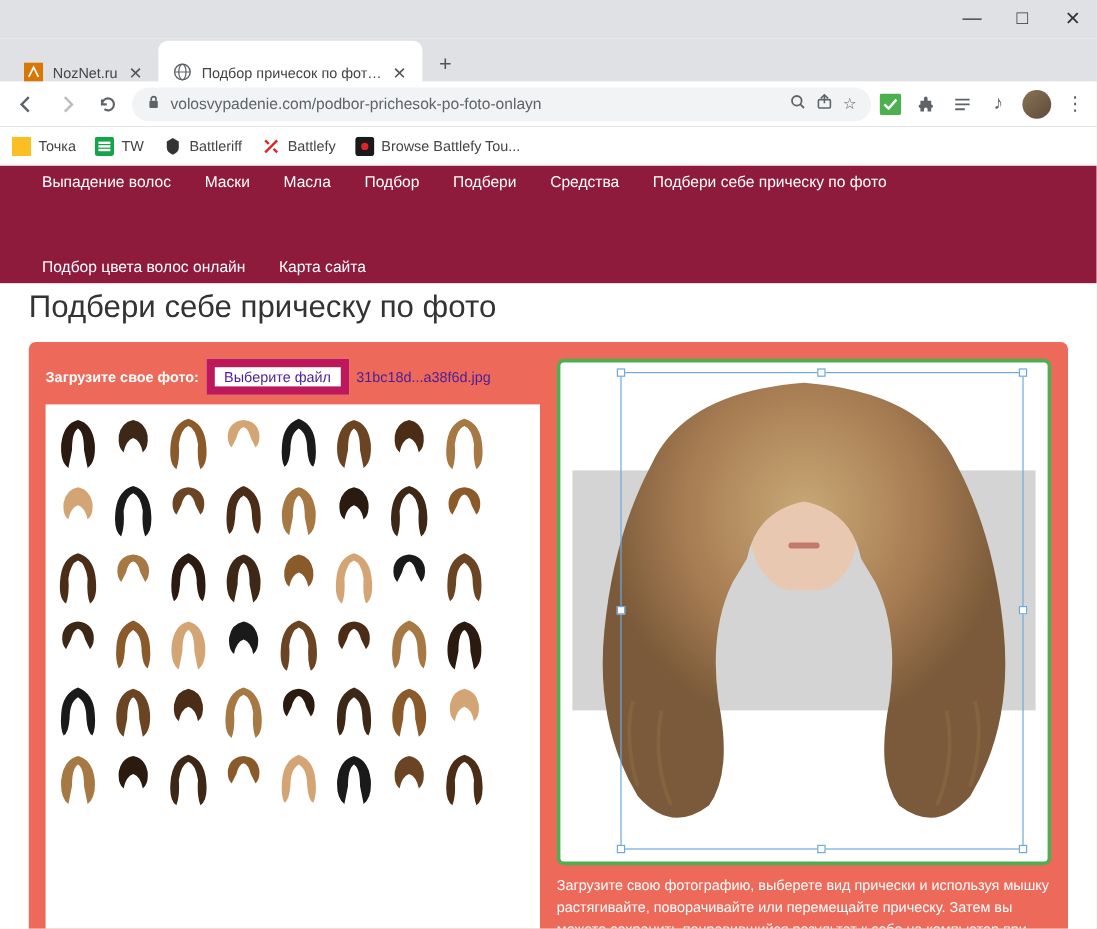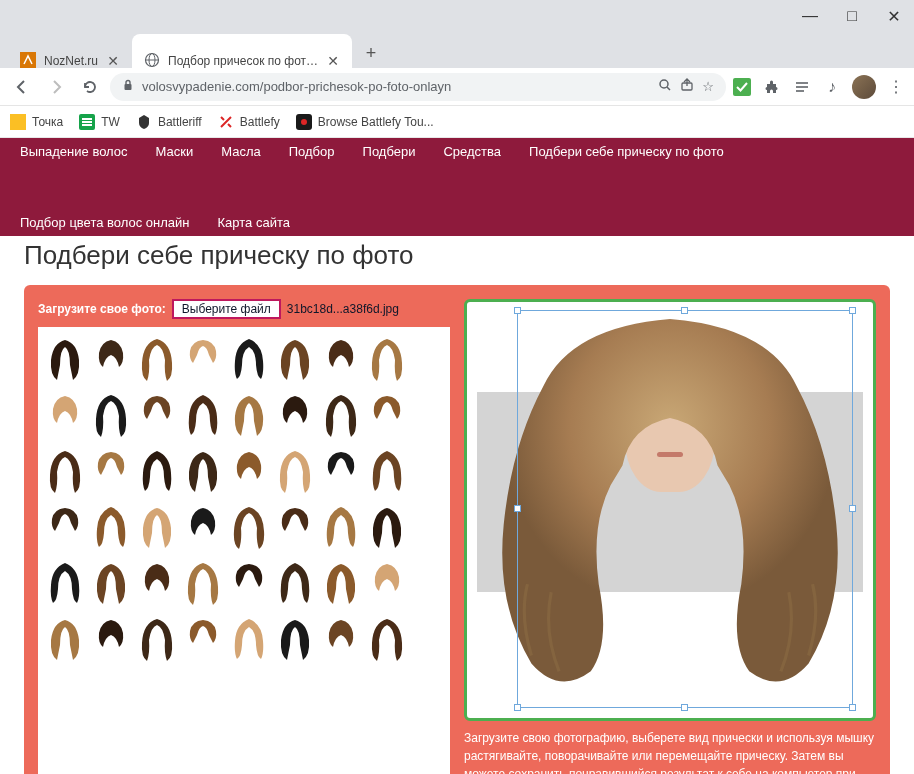--- a/index.html
+++ b/index.html
@@ -18,30 +18,30 @@
 .navbtn.disabled{color:#bdbdbd}
 .addrbar{flex:1;height:28px;background:#f1f3f4;border-radius:14px;display:flex;align-items:center;padding:0 12px;gap:8px;font-size:13px;color:#5f6368}
 .addrbar .url{flex:1;color:#5f6368}
 .ext-icons{display:flex;align-items:center;gap:10px}
 .ext-icons .ext{width:20px;height:20px;display:flex;align-items:center;justify-content:center}
 .avatar{width:24px;height:24px;border-radius:50%;background:linear-gradient(135deg,#8b7355,#5c4a3a)}
 .bookmarks{height:32px;background:#fff;display:flex;align-items:center;padding:0 10px;gap:16px;border-bottom:1px solid #e8e8e8;font-size:12px;color:#444}
 .bkm{display:flex;align-items:center;gap:6px}
 .bkm .bico{width:16px;height:16px}
 .page{height:calc(774px - 32px - 36px - 38px - 32px);overflow:hidden;background:#fff}
-.sitemenu{background:#8e1a3c;color:#fff;padding:6px 20px;display:flex;flex-wrap:wrap;gap:28px;font-size:13px}
+.sitemenu{background:#8e1a3c;color:#fff;padding:6px 35px;display:flex;flex-wrap:wrap;gap:28px;font-size:13px}
 .sitemenu a{color:#fff;text-decoration:none}
 .crumb{padding:14px 24px 4px;font-size:12px;color:#888}
 .crumb a{color:#888;text-decoration:none}
 .h1{padding:4px 24px 14px;font-size:26px;font-weight:normal;color:#333}
 .widget{margin:0 24px;background:#ed6a5a;border-radius:6px;padding:14px;display:flex;gap:14px;color:#fff;height:530px}
 .left{flex:1;display:flex;flex-direction:column}
 .row{display:flex;align-items:center;gap:6px;font-size:12px;font-weight:bold;margin-bottom:8px}
-.filebtn{background:#fff;color:#0f172a;border:2px solid #be185d;padding:1px 8px;font-size:12px;font-weight:normal}
-.fname{color:#0f172a;font-weight:normal;font-size:12px}
+.filebtn{background:#fff;color:#4c1d95;border:7px solid #be185d;padding:1px 8px;font-size:12px;font-weight:normal}
+.fname{color:#4c1d95;font-weight:normal;font-size:12px}
 .radio{width:11px;height:11px;border-radius:50%;background:#fff;border:1px solid #666;display:inline-block;position:relative;vertical-align:middle}
 .radio.on::after{content:'';position:absolute;top:2px;left:2px;width:5px;height:5px;border-radius:50%;background:#2962ff}
 .gallery{background:#fff;flex:1;overflow-y:scroll;padding:4px}
 .gallery::-webkit-scrollbar{width:16px}
 .gallery::-webkit-scrollbar-track{background:#f1f1f1}
 .gallery::-webkit-scrollbar-thumb{background:#c1c1c1}
 .grow{display:flex}
 .hcell{width:46px;height:56px;display:flex;align-items:center;justify-content:center}
 .hair{width:40px;height:48px;position:relative}
 .right{flex:1;display:flex;flex-direction:column}

